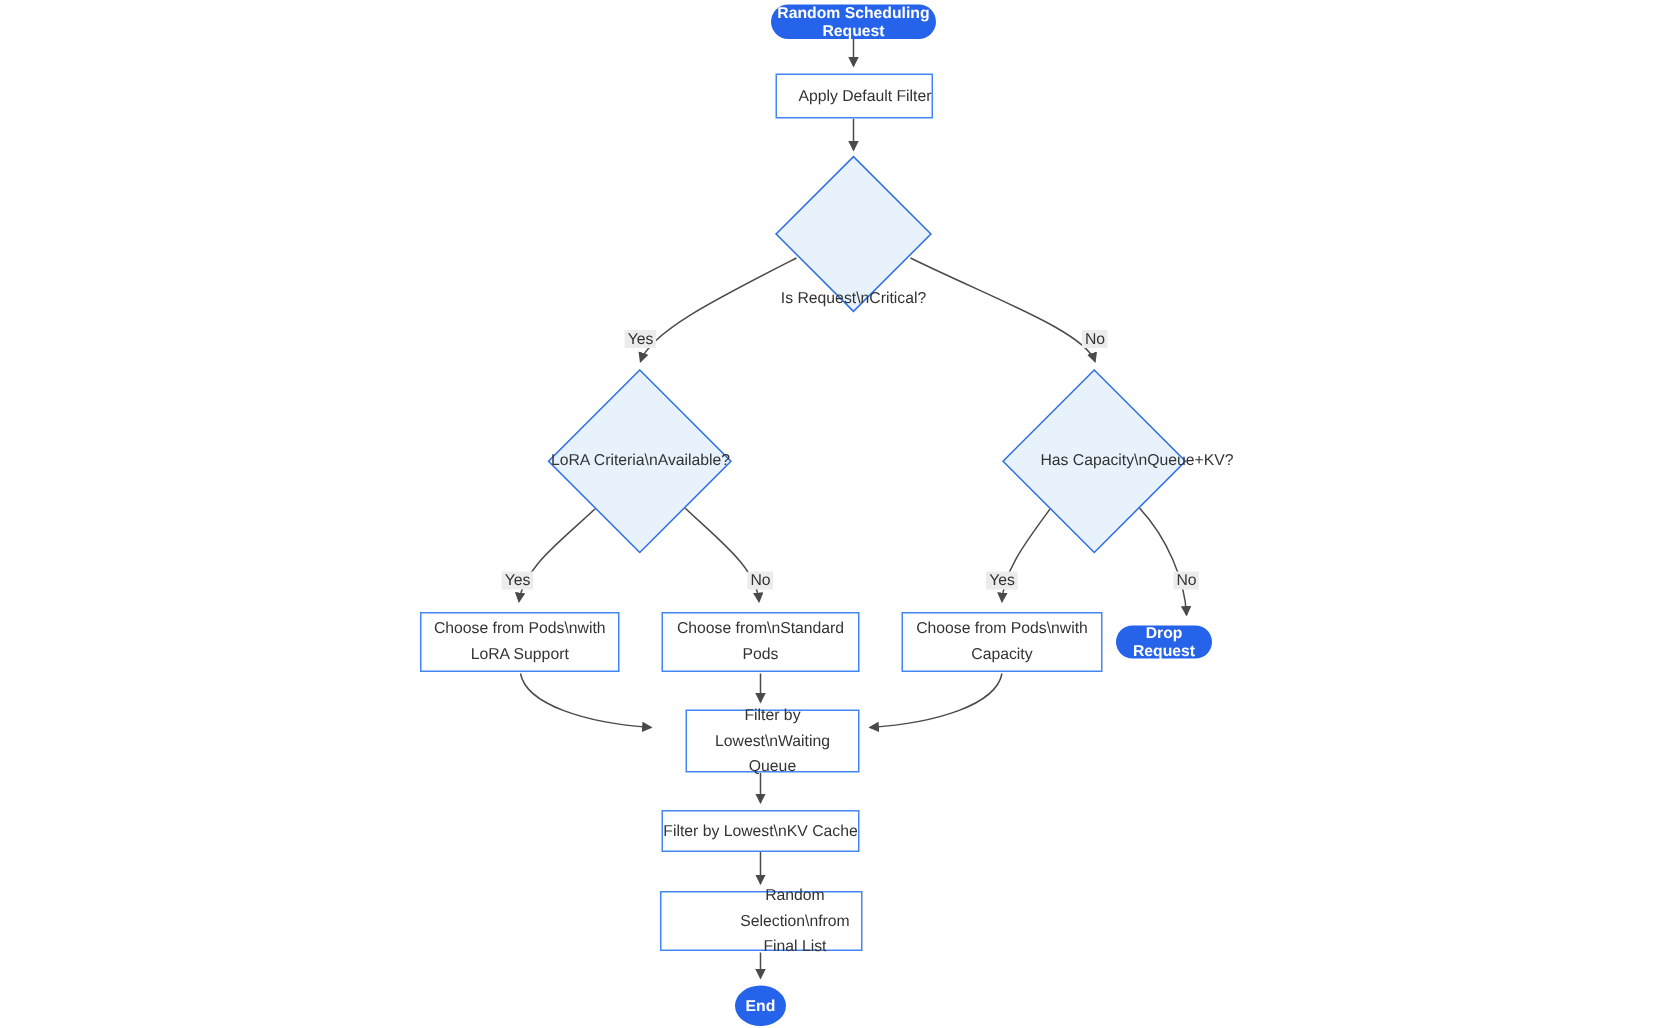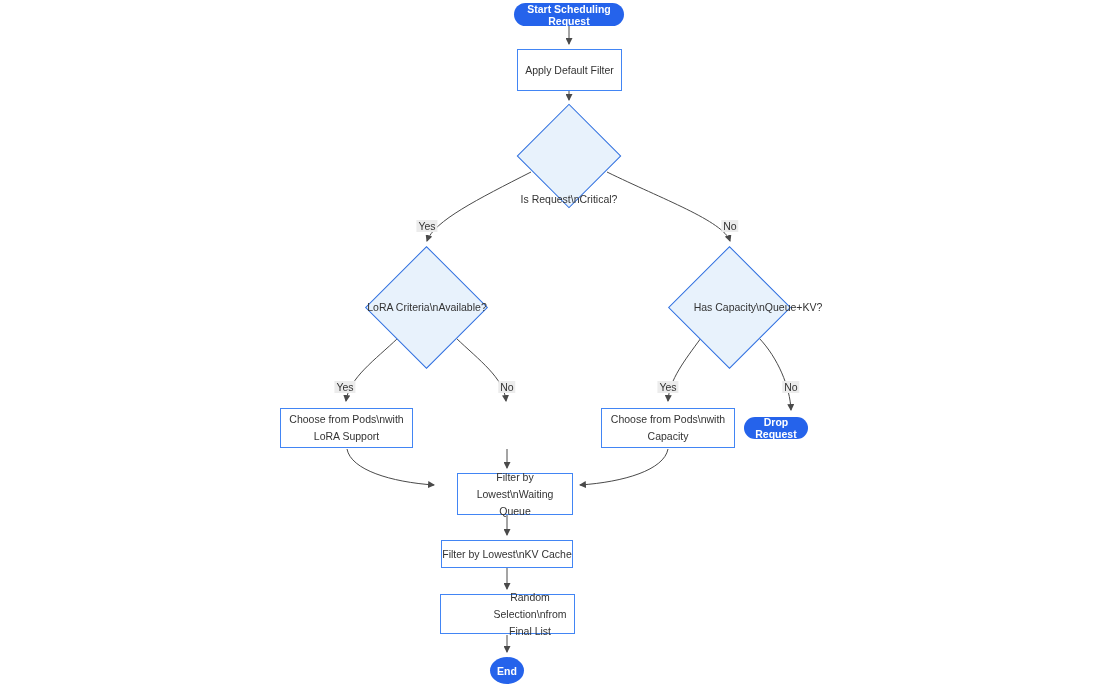--- a/index.html
+++ b/index.html
@@ -58,41 +58,45 @@
     <path class="edge" d="M759,338 C778,358 790,387 791,410" marker-end="url(#arrow)"></path>
     <path class="edge" d="M347,449 C351,470 391,482 434,485" marker-end="url(#arrow)"></path>
     <path class="edge" d="M507,449 L507,468" marker-end="url(#arrow)"></path>
     <path class="edge" d="M668,449 C664,470 624,482 580,485" marker-end="url(#arrow)"></path>
     <path class="edge" d="M507,515 L507,535" marker-end="url(#arrow)"></path>
     <path class="edge" d="M507,568 L507,589" marker-end="url(#arrow)"></path>
     <path class="edge" d="M507,635 L507,652" marker-end="url(#arrow)"></path>
   </svg>
 
   <div class="node stadium" style="left:514px;top:3px;width:110px;height:23px;">
-    <span>Start Scheduling Request</span>
+    <span>Random Scheduling Request</span>
   </div>
 
-  <div class="node rect" style="left:517px;top:49px;width:105px;height:42px;">
+  <div class="node rect" style="left:517px;top:49px;width:105px;height:30px;align-items:flex-end;">
     <span>Apply Default Filter</span>
   </div>
 
   <div class="diamond-shape" style="left:532px;top:119px;width:74px;height:74px;"></div>
   <div class="diamond-label" style="left:504px;top:149px;width:130px;margin-top:44px;">Is Request\nCritical?</div>
 
   <div class="diamond-shape" style="left:383px;top:264px;width:87px;height:87px;"></div>
   <div class="diamond-label" style="left:357px;top:301px;width:140px;">LoRA Criteria\nAvailable?</div>
 
   <div class="diamond-shape" style="left:686px;top:264px;width:87px;height:87px;"></div>
   <div class="diamond-label" style="left:660px;top:301px;width:140px;margin-left:28px;">Has Capacity\nQueue+KV?</div>
 
   <div class="node rect" style="left:280px;top:408px;width:133px;height:40px;">
     <span>Choose from Pods\nwith</span>
     <span>LoRA Support</span>
   </div>
 
+  <div class="node rect" style="left:441px;top:408px;width:132px;height:40px;">
+    <span>Choose from\nStandard</span>
+    <span>Pods</span>
+  </div>
 
   <div class="node rect" style="left:601px;top:408px;width:134px;height:40px;">
     <span>Choose from Pods\nwith</span>
     <span>Capacity</span>
   </div>
 
   <div class="node stadium" style="left:744px;top:417px;width:64px;height:22px;">
     <span>Drop Request</span>
   </div>
 

